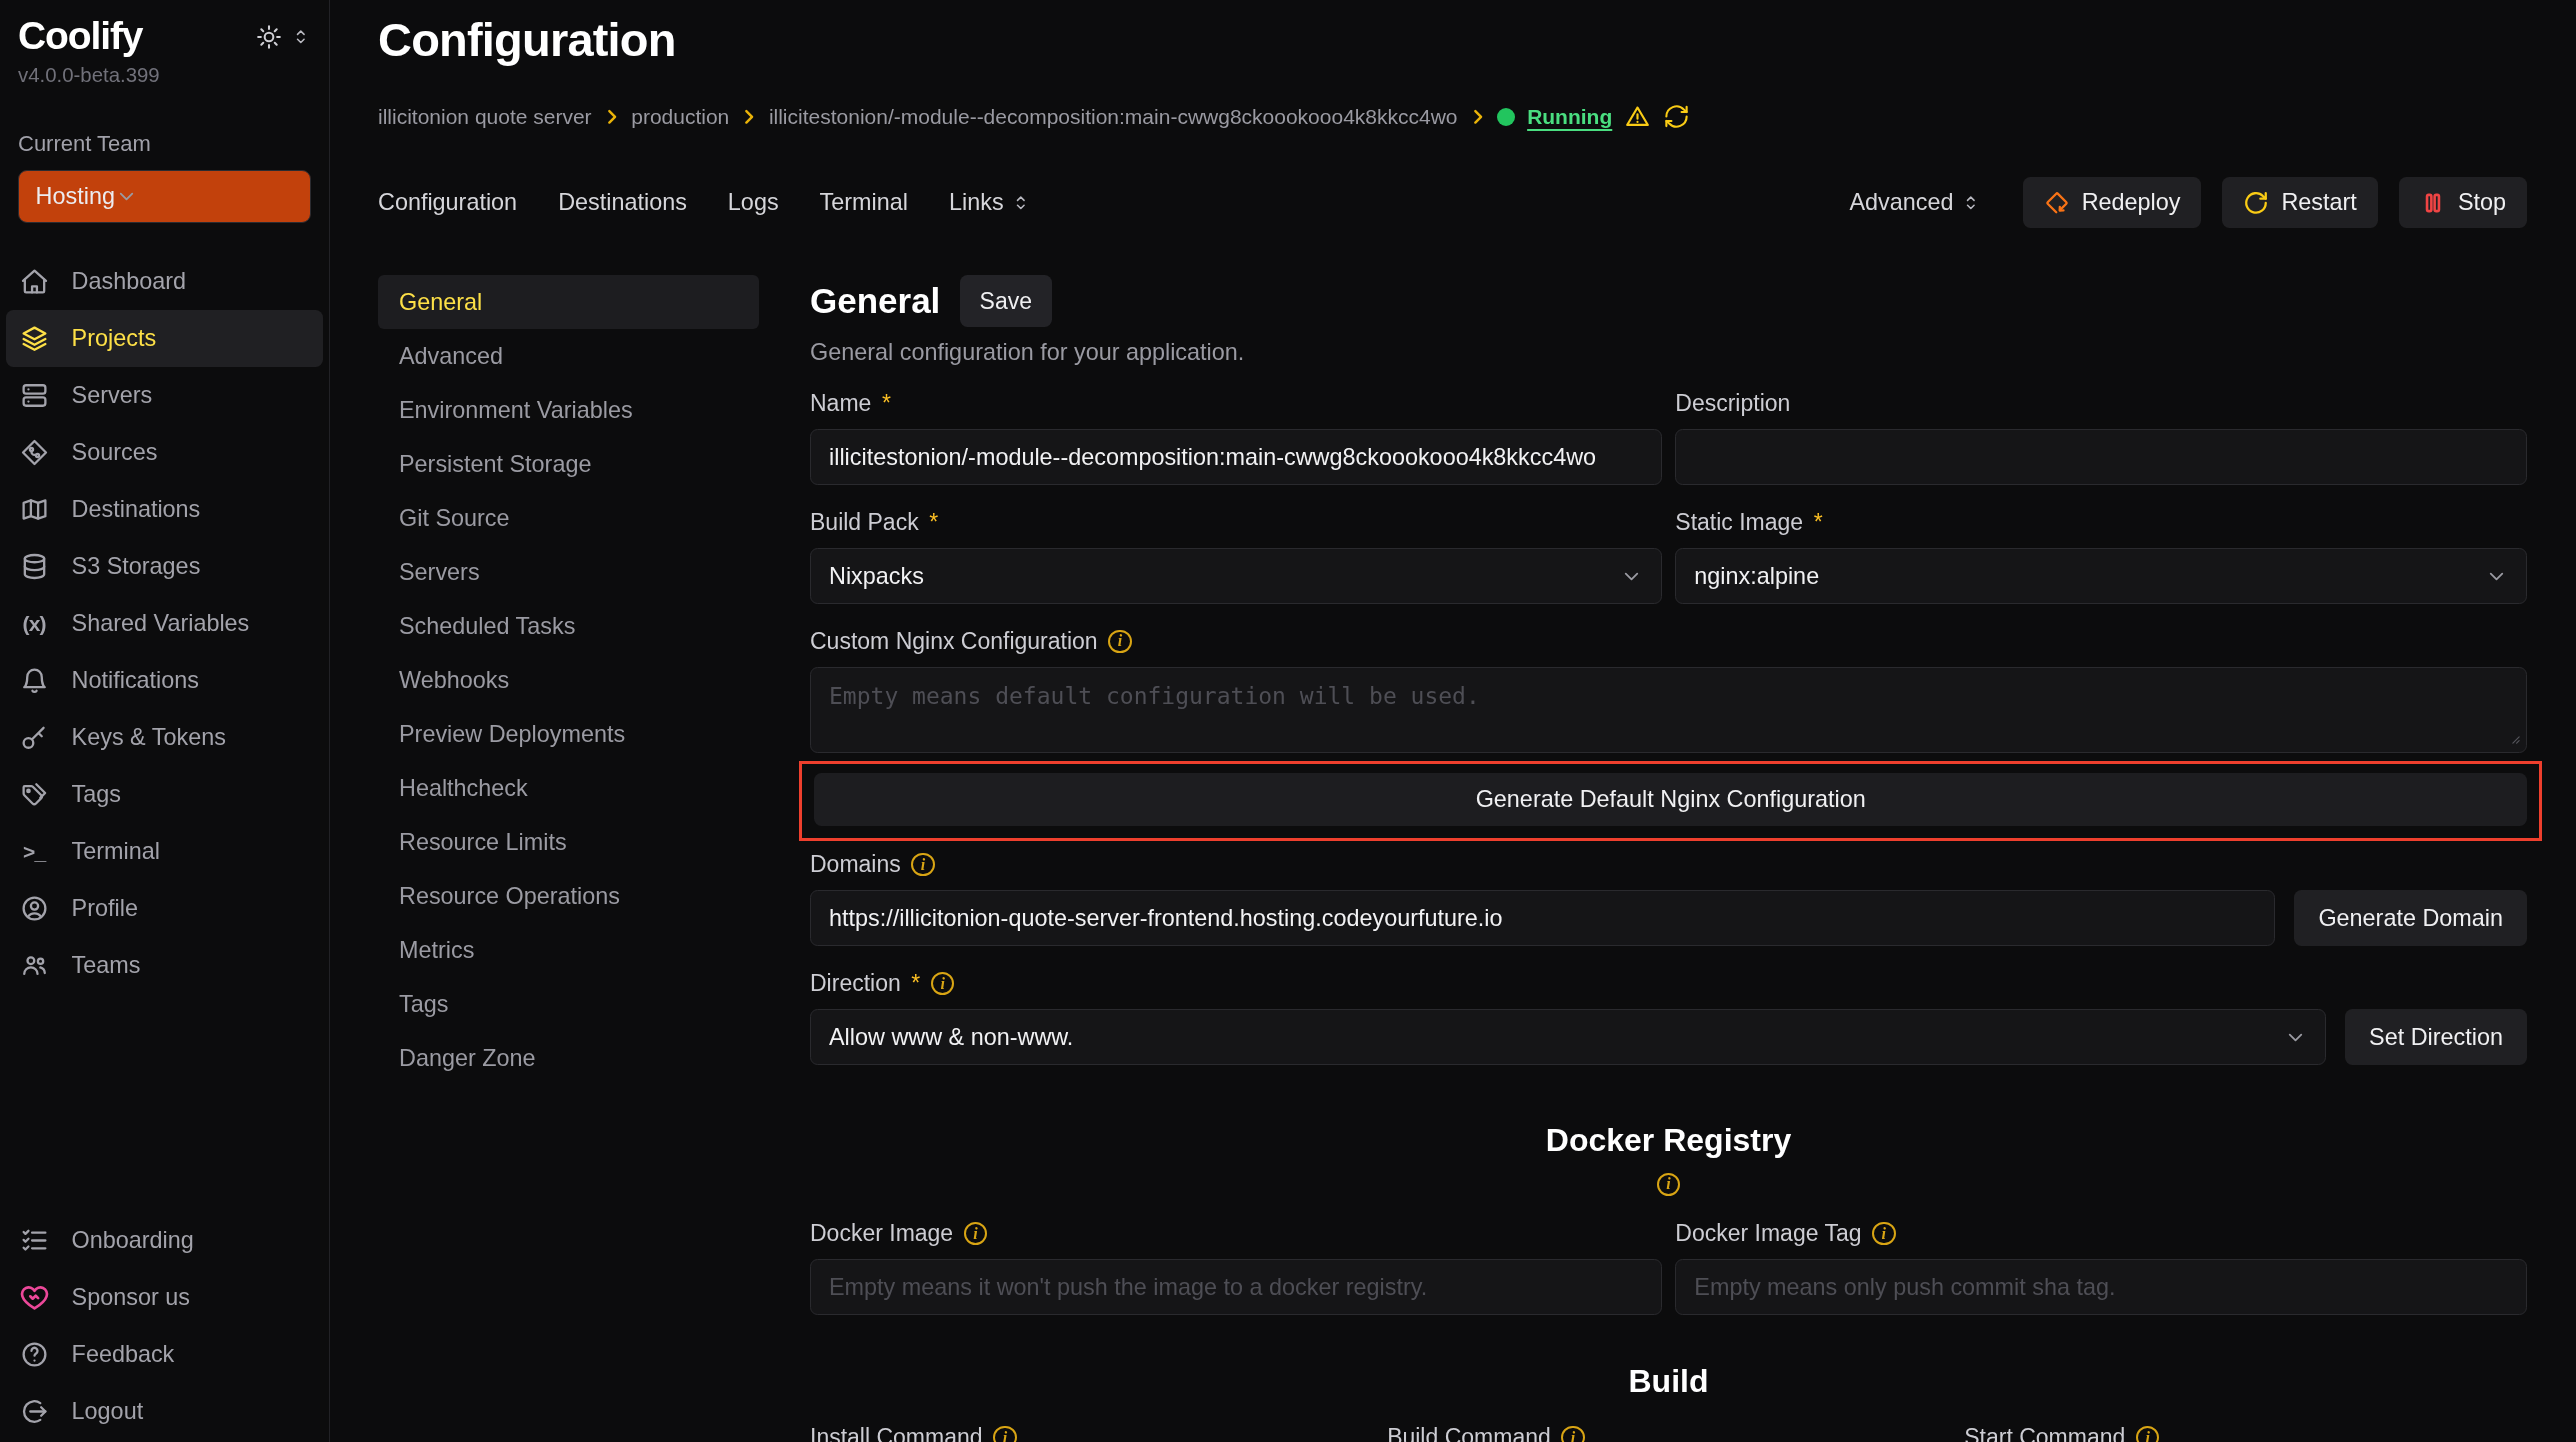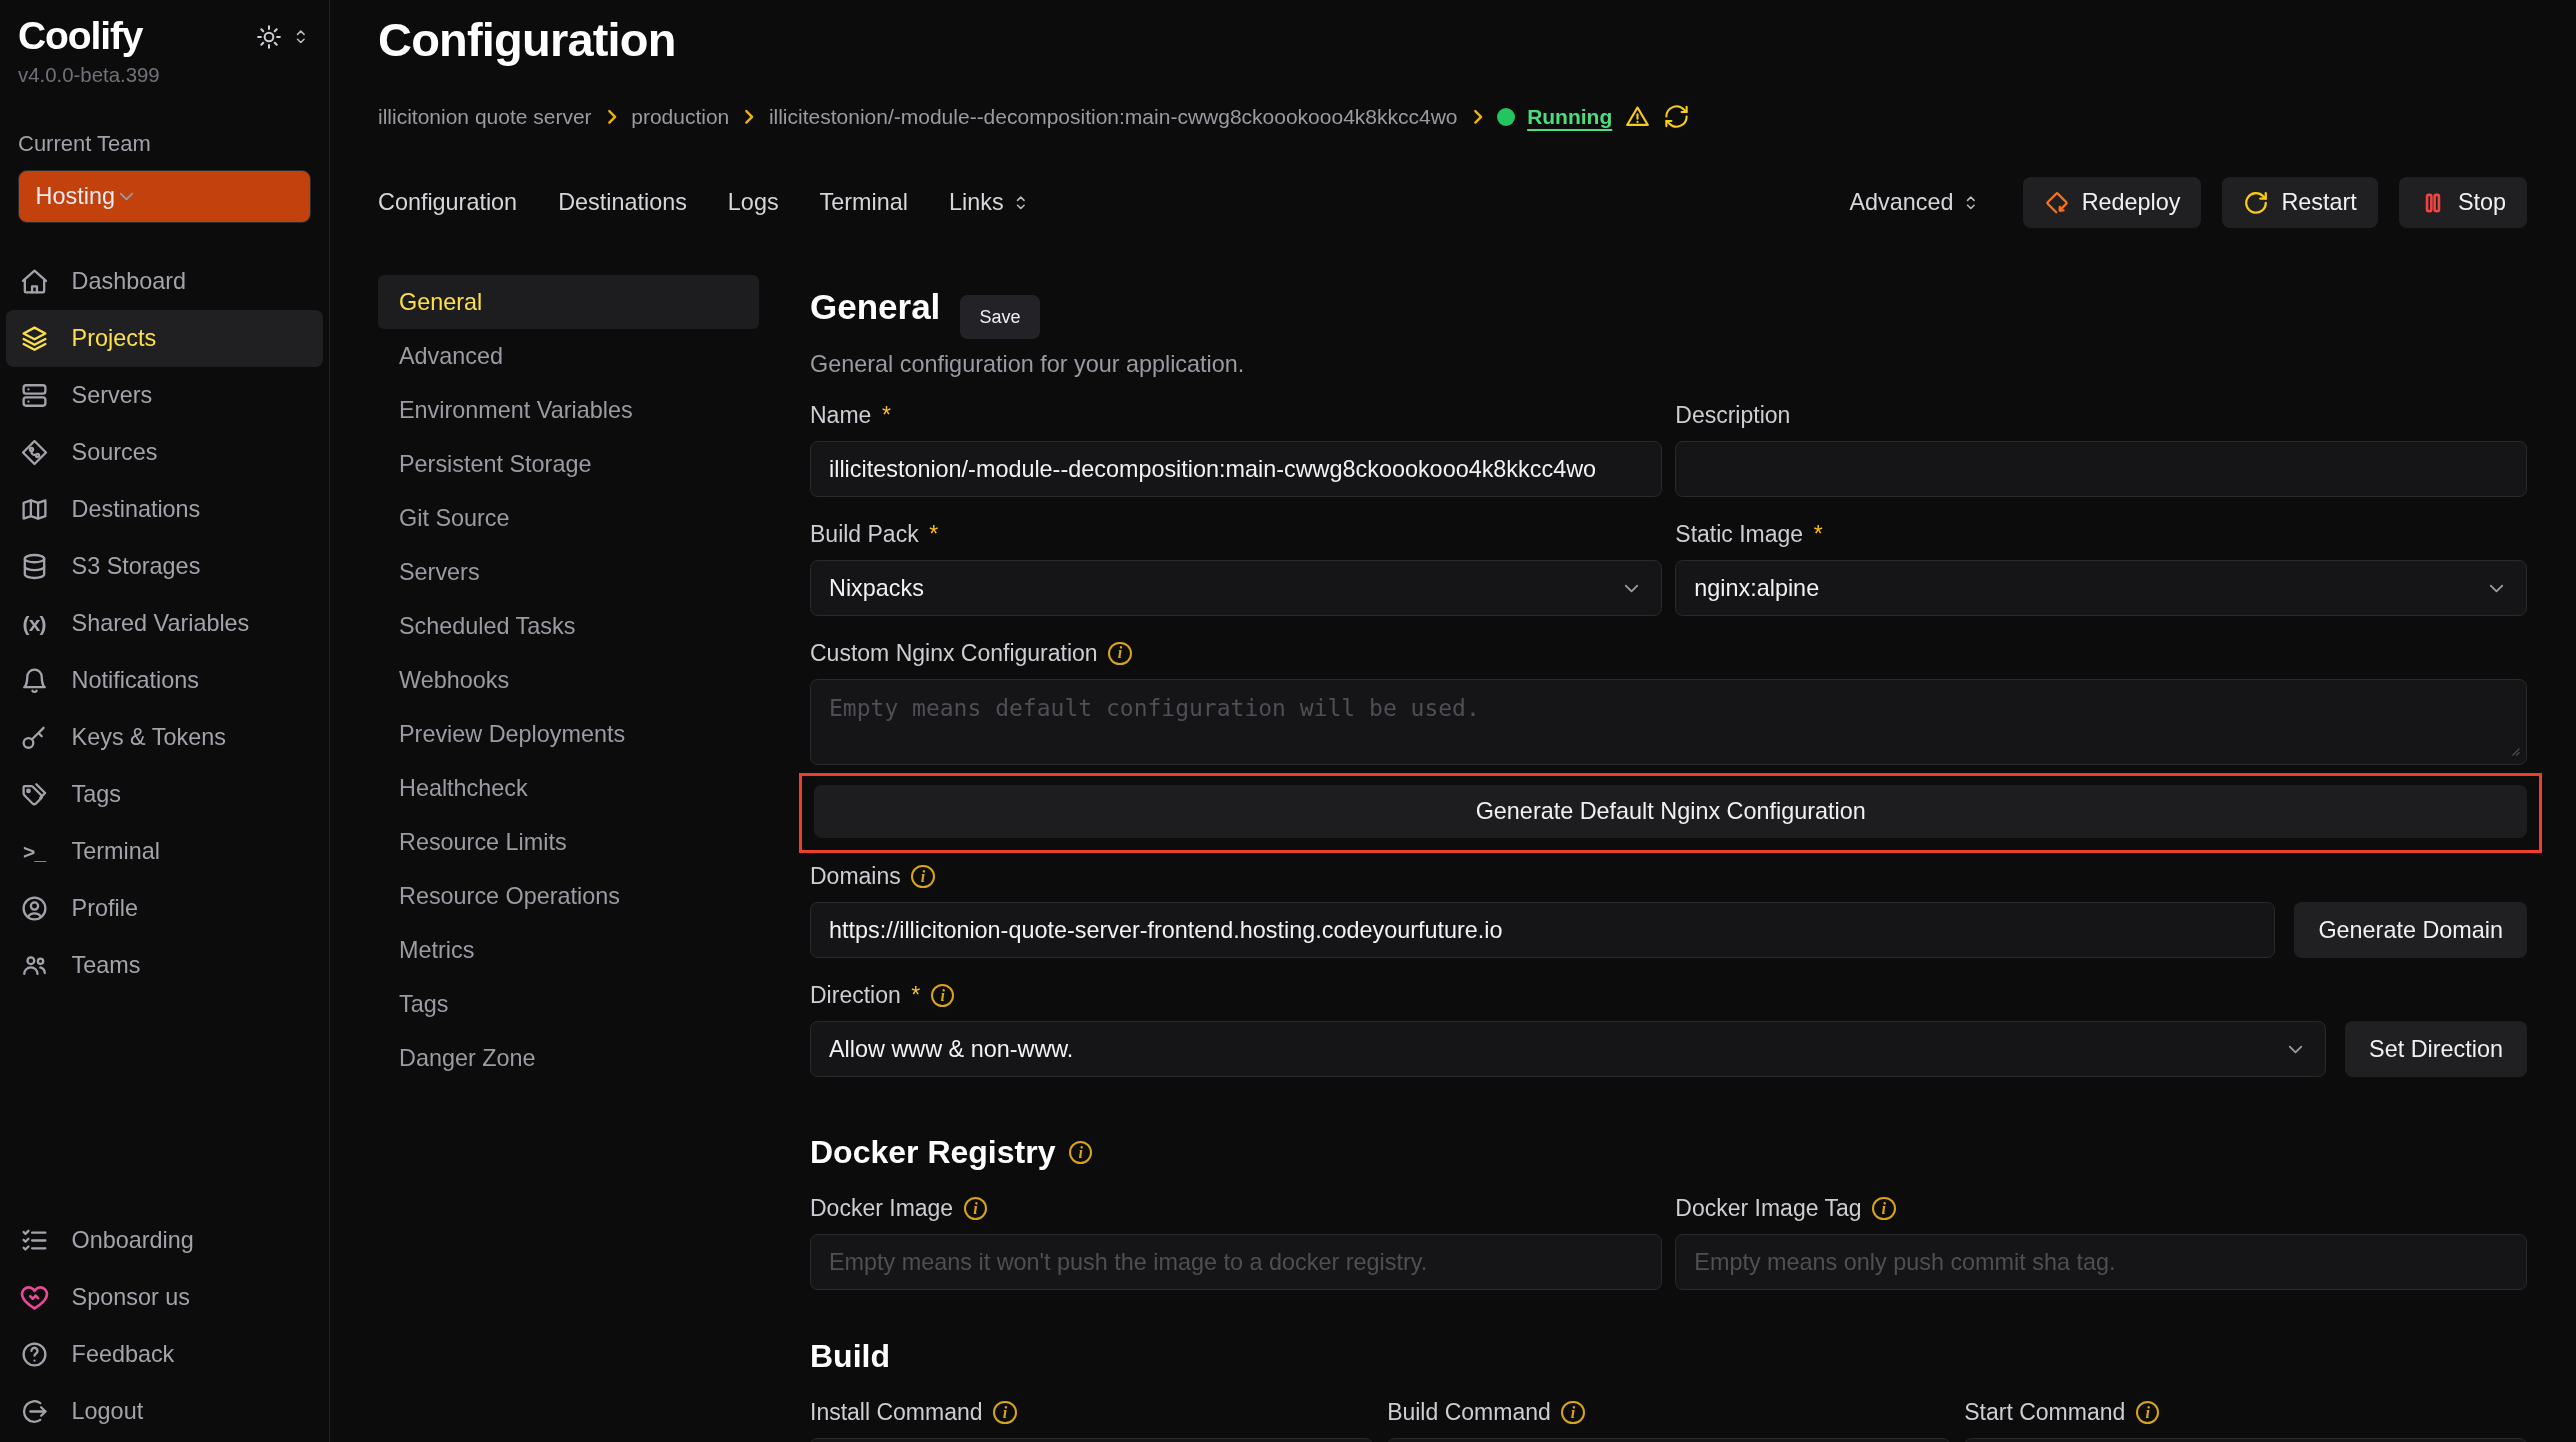--- a/index.html
+++ b/index.html
@@ -45,21 +45,21 @@
   .btn .ic { width:26px; height:26px; }
 
   .content { display:flex; margin-top:47px; align-items:flex-start; }
   .subnav { width:381px; min-width:381px; display:flex; flex-direction:column; }
   .subnav-item { height:54px; display:flex; align-items:center; padding:0 21px; font-size:23.4px; color:#9b9ba3; border-radius:6px; cursor:pointer; }
   .subnav-item.active { background:#1d1d20; color:#fde047; }
 
   .form { flex:1; margin-left:51px; min-width:0; }
   .sec-head { display:flex; align-items:center; gap:19.6px; }
   .sec-head h2 { font-size:35px; font-weight:bold; color:#fff; }
-  .save-btn { height:44px; padding:0 19.6px; font-size:18px; background:#232327; color:#f0f0f2; border:none; border-radius:7.6px; font-family:inherit; cursor:pointer;margin-top:20px; }
+  .save-btn { height:52px; padding:0 19.6px; font-size:23px; background:#232327; color:#f0f0f2; border:none; border-radius:7.6px; font-family:inherit; cursor:pointer; }
   .subtitle { margin-top:12px; font-size:23.4px; color:#9a9aa2; }
 
   .grid2 { display:grid; grid-template-columns:1fr 1fr; column-gap:13.6px; }
   .grid3 { display:grid; grid-template-columns:1fr 1fr 1fr; column-gap:14.4px; }
   .f-label { display:flex; align-items:center; gap:10.6px; font-size:23px; color:#cdcdd3; margin:24px 0 12px;text-align:right; }
   .req { color:#fbbf24; }
   .info { width:23.4px; height:23.4px; border:2.3px solid #d9a514; color:#d9a514; border-radius:50%; display:inline-flex; align-items:center; justify-content:center; font-size:16px; font-style:italic; font-weight:bold; font-family:"Liberation Serif","DejaVu Serif",serif; flex:none; cursor:pointer; }
   .inp { width:100%; height:56px; background:#151517; border:1.5px solid #2a2a2e; border-radius:7.6px; padding:0 18px; font-size:23.4px; color:#f2f2f4; font-family:inherit; outline:none; }
   .inp::placeholder { color:#4e4e55; }
   .selbox { display:flex; align-items:center; justify-content:space-between; cursor:pointer; }
@@ -69,21 +69,21 @@
   .ta::placeholder { color:#4e4e55; }
   .grip { position:absolute; right:6px; bottom:7.6px; color:#55555c; width:15px; height:15px; }
 
   .red-box { margin:7.6px -15px 0 -10.6px; border:3.8px solid #ee3f2d; padding:9px 12px 12px; }
   .gen-btn { width:100%; height:53px; background:#1d1d20; border:none; border-radius:7.6px; font-size:23.4px; color:#f0f0f2; font-family:inherit; cursor:pointer; }
 
   .row-flex { display:flex; gap:19.6px; align-items:center; }
   .row-flex .inp, .row-flex .grow { flex:1; min-width:0; }
   .side-btn { height:56px; padding:0 24px; background:#202023; border:none; border-radius:7.6px; font-size:23.4px; color:#f0f0f2; font-family:Liberation Sans, sans-serif; white-space:nowrap; cursor:pointer; }
 
-  .h3 { margin-top:57px; font-size:32px; font-weight:bold; color:#fff; display:flex; align-items:center; gap:13.6px; }
+  .h3 { margin-top:57px; font-size:32px; font-weight:bold; color:#fff; display:flex; align-items:center; gap:13.6px;flex-direction:column; }
 </style>
 </head>
 <body>
 
 <aside class="sidebar">
   <div class="logo-row">
     <div class="logo">Coolify</div>
     <div class="theme">
       <svg width="26" height="26" viewBox="0 0 24 24">
           <circle cx="12" cy="12" r="4"></circle>

